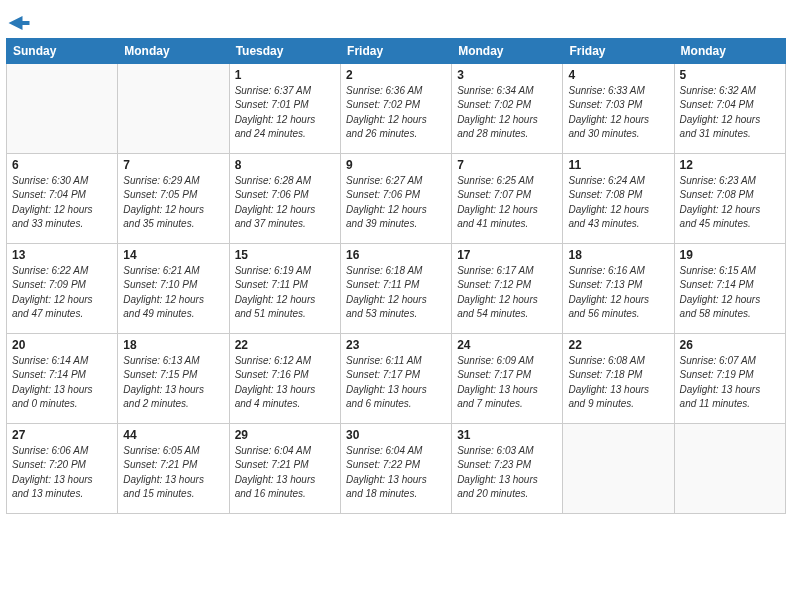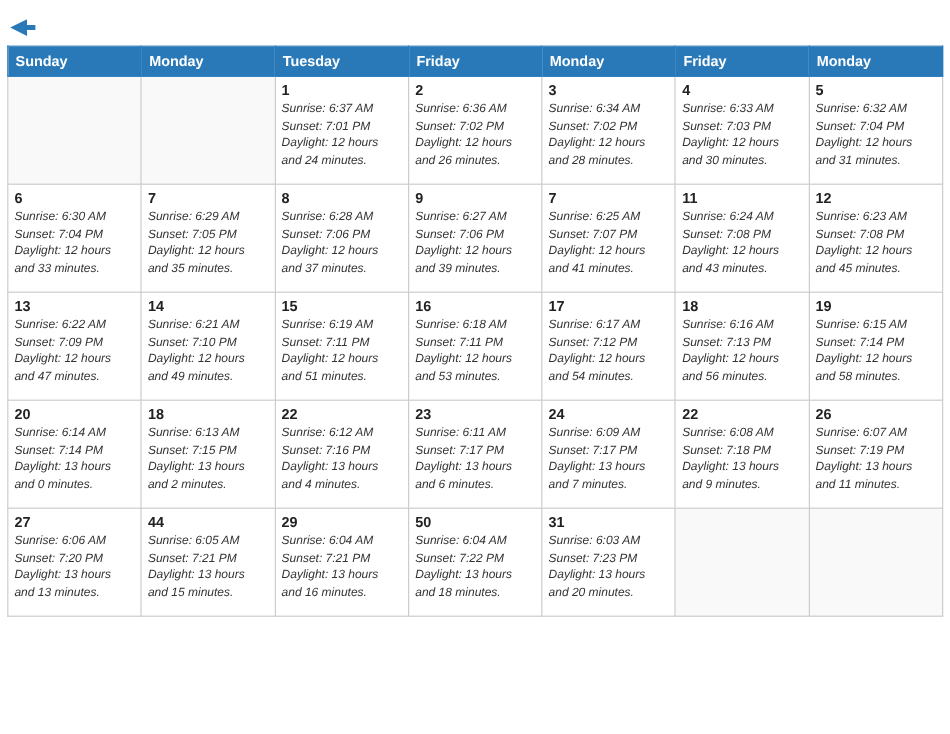--- a/index.html
+++ b/index.html
@@ -255,21 +255,21 @@
           </td>
           <td>
             <span class="day-num">44</span>
             <div class="day-info">Sunrise: 6:05 AM<br>Sunset: 7:21 PM<br>Daylight: 13 hours<br>and 15 minutes.</div>
           </td>
           <td>
             <span class="day-num">29</span>
             <div class="day-info">Sunrise: 6:04 AM<br>Sunset: 7:21 PM<br>Daylight: 13 hours<br>and 16 minutes.</div>
           </td>
           <td>
-            <span class="day-num">50</span>
+            <span class="day-num">30</span>
             <div class="day-info">Sunrise: 6:04 AM<br>Sunset: 7:22 PM<br>Daylight: 13 hours<br>and 18 minutes.</div>
           </td>
           <td>
             <span class="day-num">31</span>
             <div class="day-info">Sunrise: 6:03 AM<br>Sunset: 7:23 PM<br>Daylight: 13 hours<br>and 20 minutes.</div>
           </td>
           <td class="empty"></td>
           <td class="empty"></td>
         </tr>
       </tbody>

